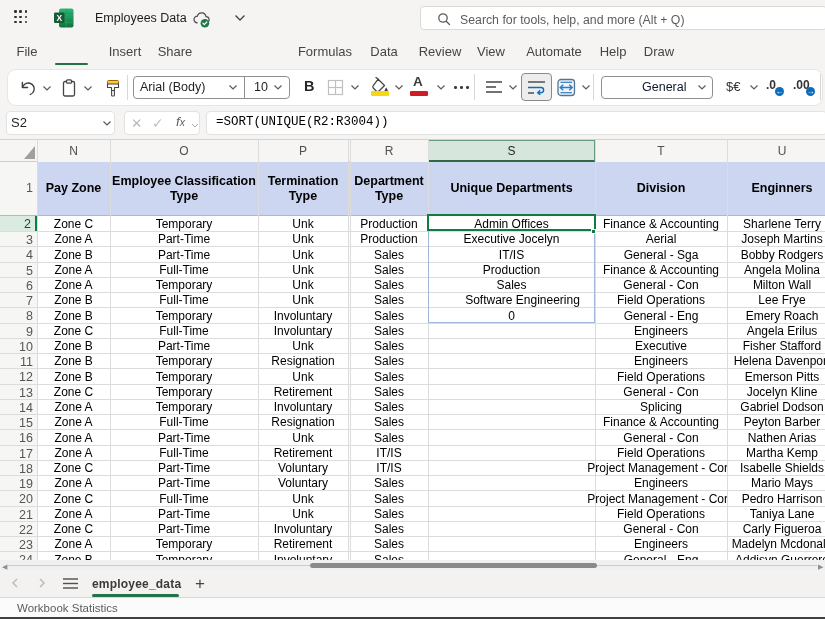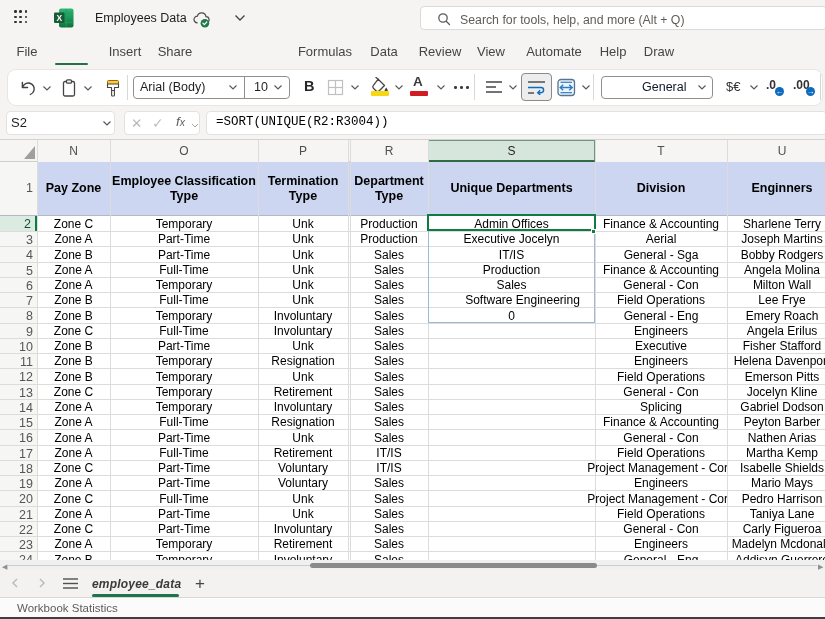--- a/index.html
+++ b/index.html
@@ -480,18 +480,18 @@
       <path d="M7 2 L3 6 L7 10" fill="none" stroke="#bcbcbc" stroke-width="1.5"></path>
     </svg>
 <svg class="abs" style="left:37px;top:577px;" width="10" height="12" viewBox="0 0 10 12">
       <path d="M3 2 L7 6 L3 10" fill="none" stroke="#bcbcbc" stroke-width="1.5"></path>
     </svg>
 <svg class="abs" style="left:63px;top:578px;" width="15" height="11" viewBox="0 0 15 11">
 <line x1="0" y1="1" x2="15" y2="1" stroke="#505050" stroke-width="1.4"></line>
 <line x1="0" y1="5.5" x2="15" y2="5.5" stroke="#505050" stroke-width="1.4"></line>
 <line x1="0" y1="10" x2="15" y2="10" stroke="#505050" stroke-width="1.4"></line>
 </svg>
-<div class="abs" style="left:92px;top:577px;font-size:12px;font-weight:bold;color:#3a3a3a;letter-spacing:0.2px;font-style:italic;">employee_data</div>
+<div class="abs" style="left:92px;top:577px;font-size:12px;font-weight:bold;color:#3a3a3a;letter-spacing:0.2px;">employee_data</div>
 <div class="abs" style="left:92px;top:594px;width:87px;height:3px;background:#21734a;border-radius:1.5px;"></div>
 <div class="abs" style="left:195px;top:574px;font-size:17px;color:#444;">+</div>
 <div class="abs" style="left:0;top:597px;width:825px;height:22px;background:#fbfbfb;border-top:1px solid #d8d8d8;"></div>
 <div class="abs" style="left:17px;top:602px;font-size:11.5px;color:#5c5c5c;">Workbook Statistics</div>
 <div class="abs" style="left:0;top:617px;width:825px;height:2px;background:#3f3f3f;"></div>
 </div>
 </body></html>

